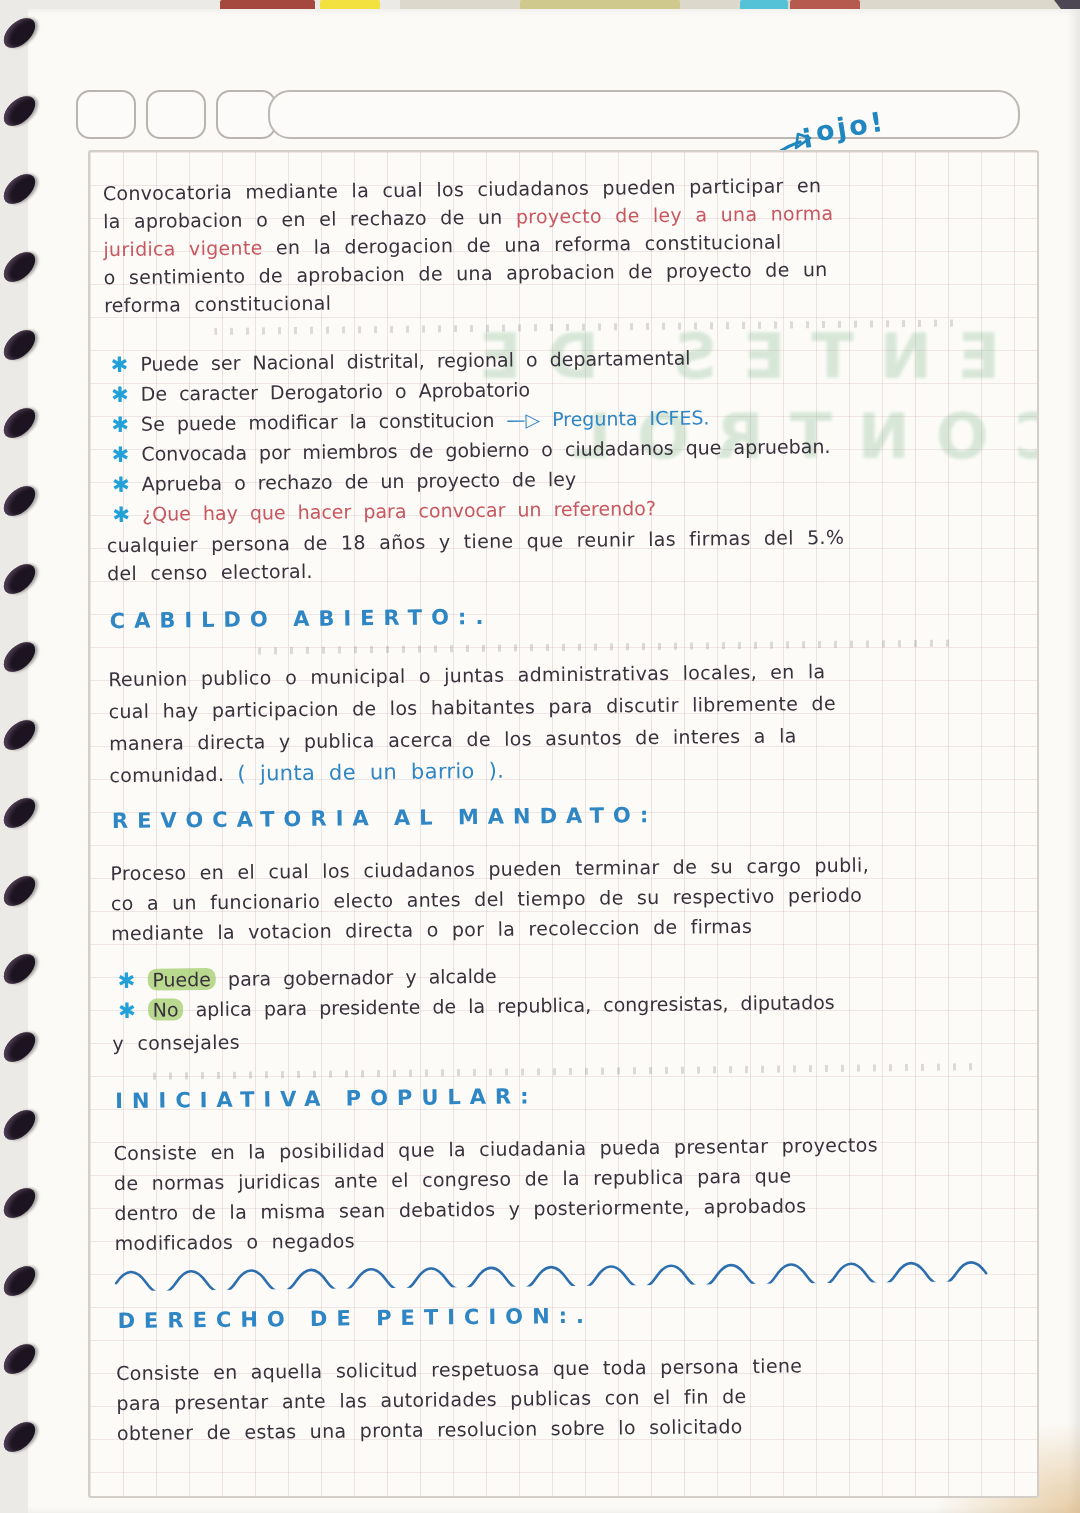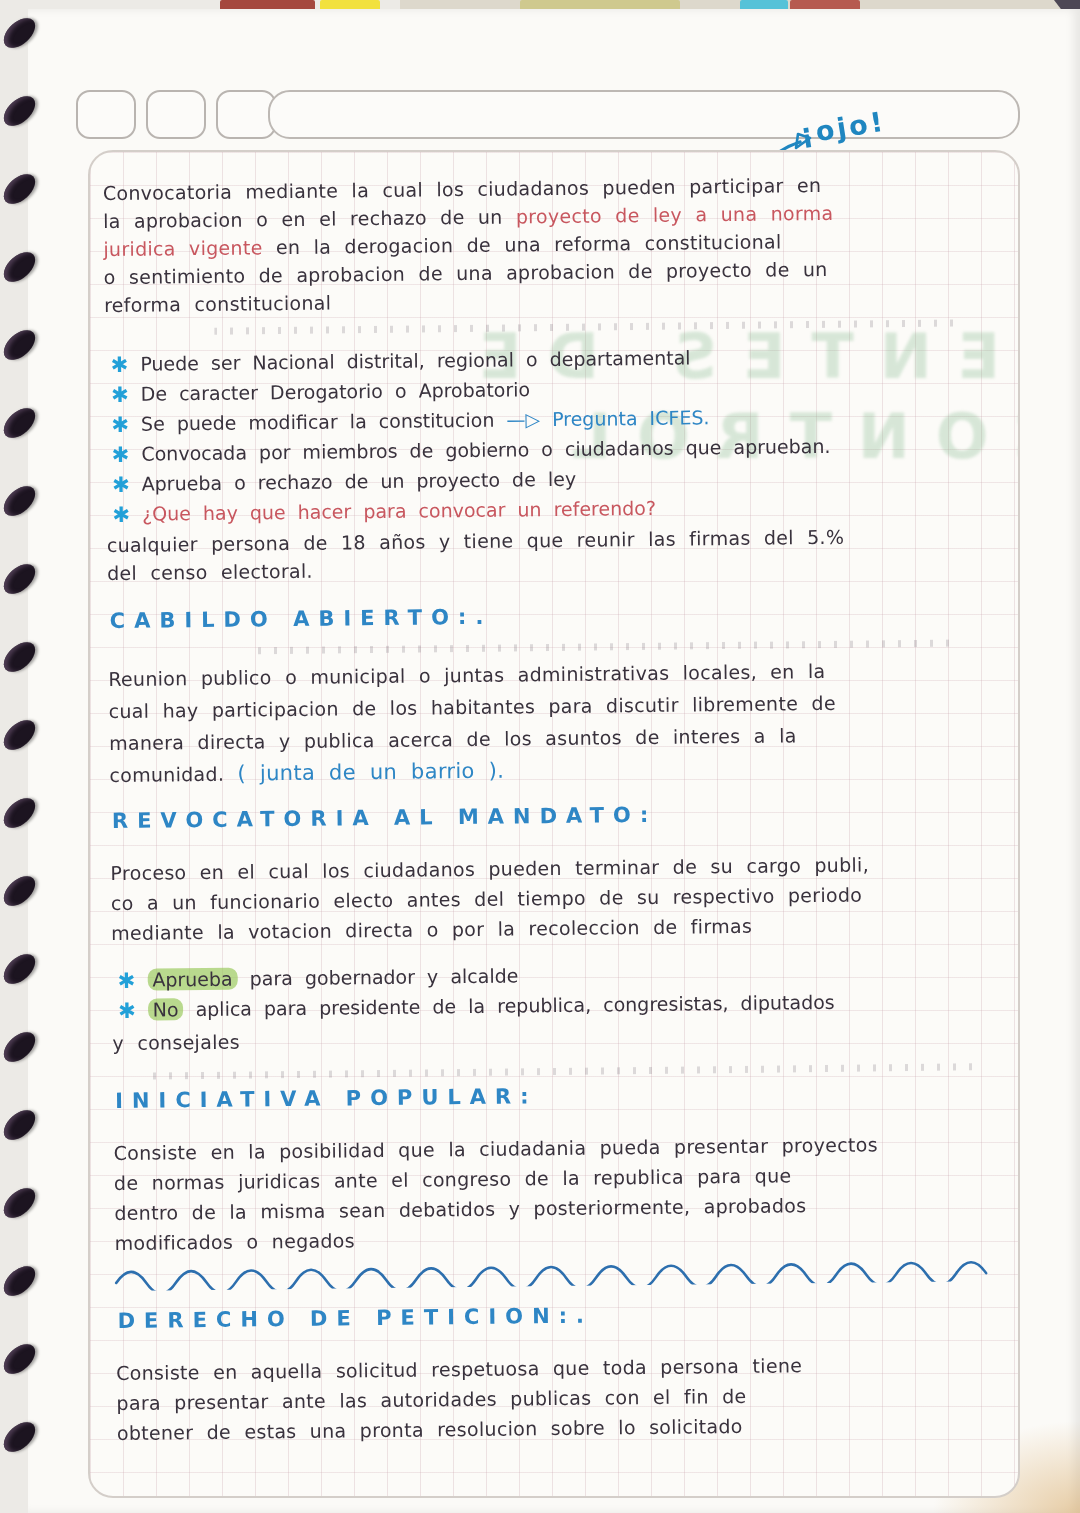--- a/index.html
+++ b/index.html
@@ -28,25 +28,25 @@
   .spiral{position:absolute;left:0;top:0;width:46px;height:1513px;}
   .coil{position:absolute;left:1px;width:37px;height:22px;background:#1c1420;border-radius:50%;
         transform:rotate(-42deg);box-shadow:2px 2px 3px rgba(0,0,0,.35), inset 3px 3px 4px rgba(90,70,95,.8);}
 
   
   .hdr-square{position:absolute;top:90px;width:56px;height:45px;border:2px solid #b9b4b0;border-radius:14px;background:#fcfbf9;}
   .hdr-pill{position:absolute;top:90px;left:268px;width:748px;height:45px;border:2px solid #bdb8b4;border-radius:22px;background:#fcfbf9;}
 
   
   .notebox{position:absolute;left:88px;top:150px;width:928px;height:1344px;
-    border:2px solid #d4cec9;border-radius:25px;background-color:#fcfbf8;
+    border:2px solid #d4cec9;border-radius:3px;background-color:#fcfbf8;
     background-image:
       linear-gradient(to right, rgba(203,168,176,.30) 1px, transparent 1px),
       linear-gradient(to bottom, rgba(203,168,176,.26) 1px, transparent 1px);
-    background-size:33px 33px;overflow:hidden;}
+    background-size:33px 33px;overflow:hidden;padding-left:19px;}
   .ink{position:absolute;inset:0;transform:rotate(-0.65deg);}
 
   
   .hand{position:absolute;color:#39323d;font-size:19px;line-height:28px;word-spacing:7px;letter-spacing:.3px;white-space:nowrap;}
   .red{color:#c8575f;}
   .blue{color:#2e86c5;}
   .heading{position:absolute;color:#2e86c5;font-size:21px;font-weight:bold;letter-spacing:9px;white-space:nowrap;}
   .bullet-row{position:absolute;white-space:nowrap;color:#39323d;font-size:19px;word-spacing:6px;}
   .star{color:#22a0d8;font-size:21px;margin-right:12px;vertical-align:-1px;}
   .hl-green{background:rgba(154,201,92,.68);border-radius:9px;padding:0 5px;}
@@ -144,21 +144,21 @@
     <div class="hand" style="left:20px;top:508px">Reunion publico o municipal o juntas administrativas locales, en la</div>
     <div class="hand" style="left:20px;top:540px">cual hay participacion de los habitantes para discutir libremente de</div>
     <div class="hand" style="left:20px;top:572px">manera directa y publica acerca de los asuntos de interes a la</div>
     <div class="hand" style="left:20px;top:604px"><span>comunidad. </span><span class="blue" style="font-size:21px">( junta de un barrio ).</span></div>
 
     <div class="heading" style="left:22px;top:652px">REVOCATORIA AL MANDATO:</div>
     <div class="hand" style="left:20px;top:702px">Proceso en el cual los ciudadanos pueden terminar de su cargo publi,</div>
     <div class="hand" style="left:20px;top:732px">co a un funcionario electo antes del tiempo de su respectivo periodo</div>
     <div class="hand" style="left:20px;top:762px">mediante la votacion directa o por la recoleccion de firmas</div>
 
-    <div class="bullet-row" style="left:26px;top:812px"><span class="star">✱</span><span class="hl-green">Aprueba</span><span> para gobernador y alcalde</span></div>
+    <div class="bullet-row" style="left:26px;top:812px"><span class="star">✱</span><span class="hl-green">Puede</span><span> para gobernador y alcalde</span></div>
     <div class="bullet-row" style="left:26px;top:842px"><span class="star">✱</span><span class="hl-green">No</span><span> aplica para presidente de la republica, congresistas, diputados</span></div>
     <div class="hand" style="left:20px;top:872px">y consejales</div>
 
     <div class="scribble" style="left:60px;top:916px;width:820px"></div>
 
     <div class="heading" style="left:22px;top:932px">INICIATIVA POPULAR:</div>
     <div class="hand" style="left:20px;top:982px">Consiste en la posibilidad que la ciudadania pueda presentar proyectos</div>
     <div class="hand" style="left:20px;top:1012px">de normas juridicas ante el congreso de la republica para que</div>
     <div class="hand" style="left:20px;top:1042px">dentro de la misma sean debatidos y posteriormente, aprobados</div>
     <div class="hand" style="left:20px;top:1072px">modificados o negados</div>

